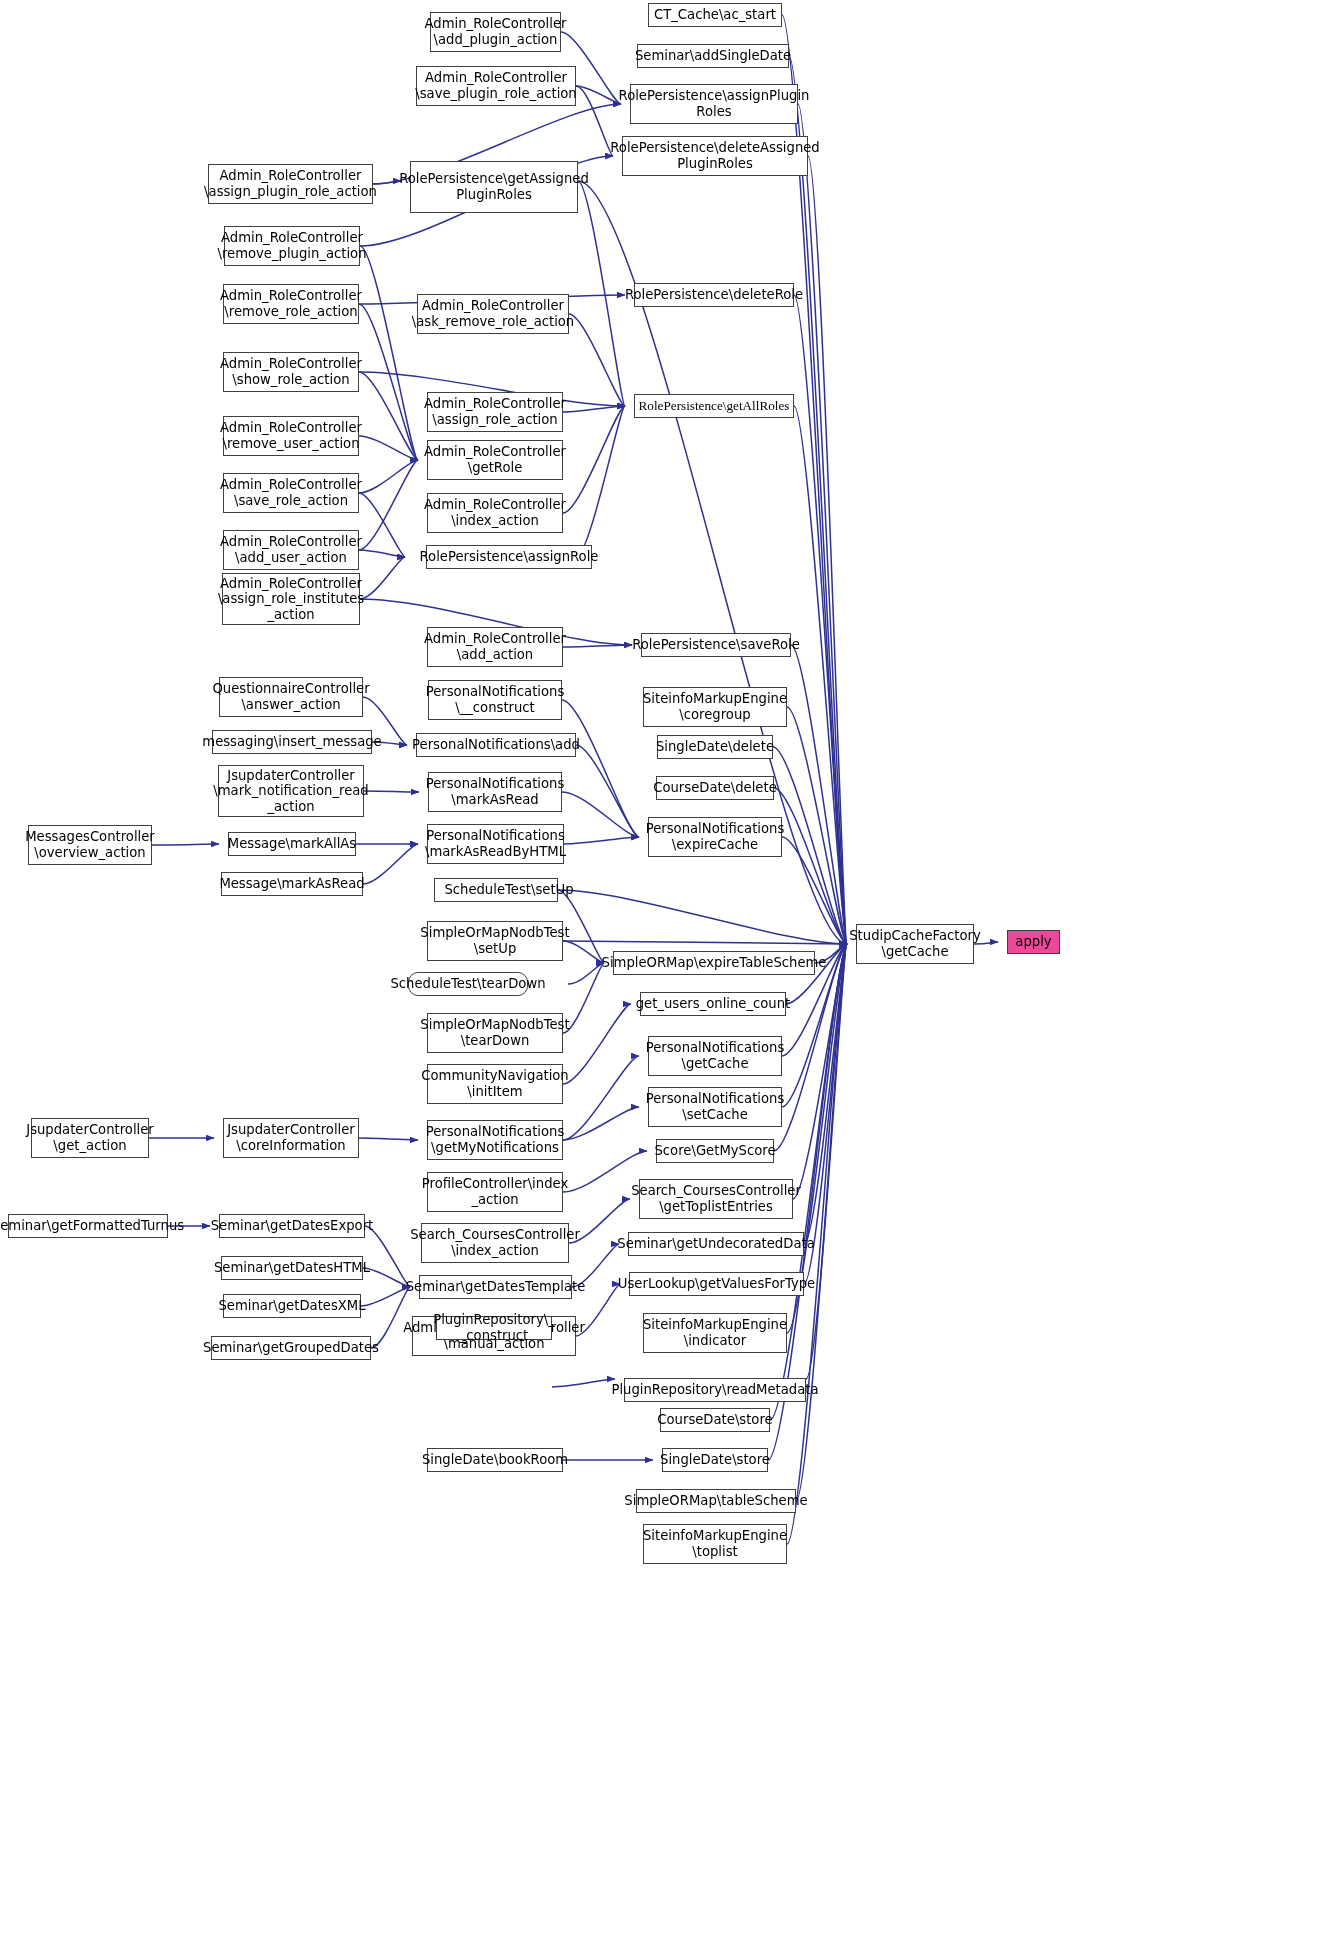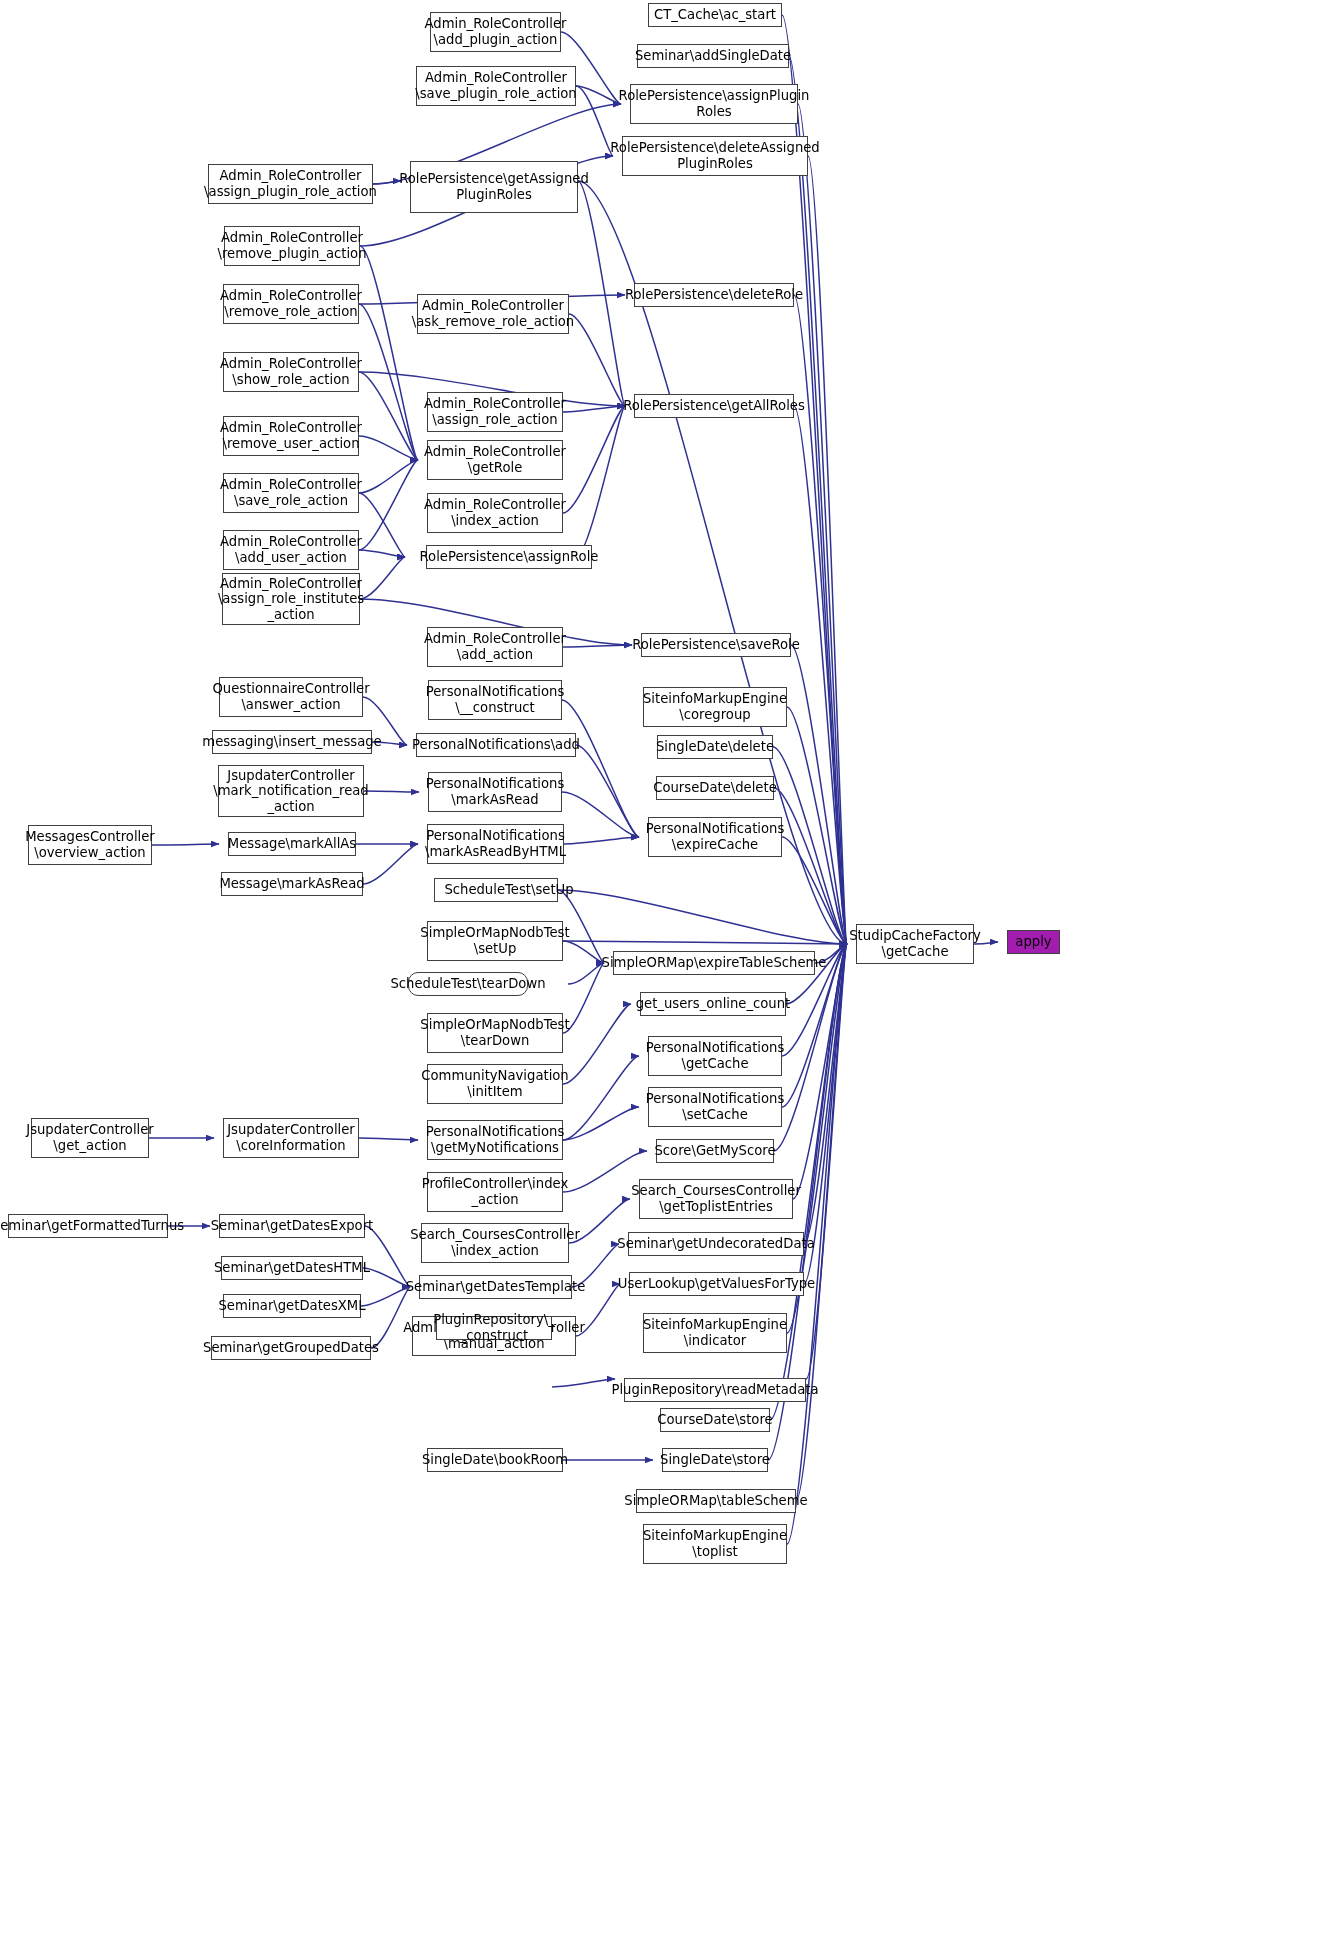--- a/index.html
+++ b/index.html
@@ -2,21 +2,21 @@
 <html><head>
 <meta charset="utf-8">
 <style>
   html,body{margin:0;padding:0;background:#ffffff;}
   #canvas{position:relative;width:1327px;height:1959px;background:#ffffff;
           font-family:"DejaVu Sans","Liberation Sans",sans-serif;overflow:hidden;}
   svg#edges{position:absolute;left:0;top:0;width:1327px;height:1959px;pointer-events:none;}
   .node{position:absolute;box-sizing:border-box;border:1.4px solid #404040;background:#ffffff;
         display:flex;align-items:center;justify-content:center;text-align:center;
         font-size:13.2px;color:#000000;line-height:1.18;padding:1px 3px;white-space:pre-line;}
-  .node.target{background:#a21caf;border-color:#404040;}
+  .node.target{background:#ec4899;border-color:#404040;}
 </style>
 </head>
 <body>
 
 <div id="canvas">
   <svg id="edges">
     <defs>
       <marker id="ah" markerWidth="9" markerHeight="7" refX="8.4" refY="3.5" orient="auto" markerUnits="userSpaceOnUse">
         <path d="M0,0 L9,3.5 L0,7 z" fill="#2e3191"></path>
       </marker>
@@ -124,21 +124,21 @@
 PluginRoles</div>
       <div class="node" style="left: 224px; top: 226px; width: 136px; height: 40px;">Admin_RoleController
 \remove_plugin_action</div>
       <div class="node" style="left: 223px; top: 284px; width: 136px; height: 40px;">Admin_RoleController
 \remove_role_action</div>
       <div class="node" style="left: 634px; top: 283px; width: 160px; height: 24px;">RolePersistence\deleteRole</div>
       <div class="node" style="left: 417px; top: 294px; width: 152px; height: 40px;">Admin_RoleController
 \ask_remove_role_action</div>
       <div class="node" style="left: 223px; top: 352px; width: 136px; height: 40px;">Admin_RoleController
 \show_role_action</div>
-      <div class="node" style="left: 634px; top: 394px; width: 160px; height: 24px;">RolePersistence\getAllRoles</div>
+      <div class="node" style="left: 634px; top: 394px; width: 160px; height: 24px; font-family: Liberation Serif, serif;">RolePersistence\getAllRoles</div>
       <div class="node" style="left: 427px; top: 392px; width: 136px; height: 40px;">Admin_RoleController
 \assign_role_action</div>
       <div class="node" style="left: 223px; top: 416px; width: 136px; height: 40px;">Admin_RoleController
 \remove_user_action</div>
       <div class="node" style="left: 427px; top: 440px; width: 136px; height: 40px;">Admin_RoleController
 \getRole</div>
       <div class="node" style="left: 223px; top: 473px; width: 136px; height: 40px;">Admin_RoleController
 \save_role_action</div>
       <div class="node" style="left: 427px; top: 493px; width: 136px; height: 40px;">Admin_RoleController
 \index_action</div>

